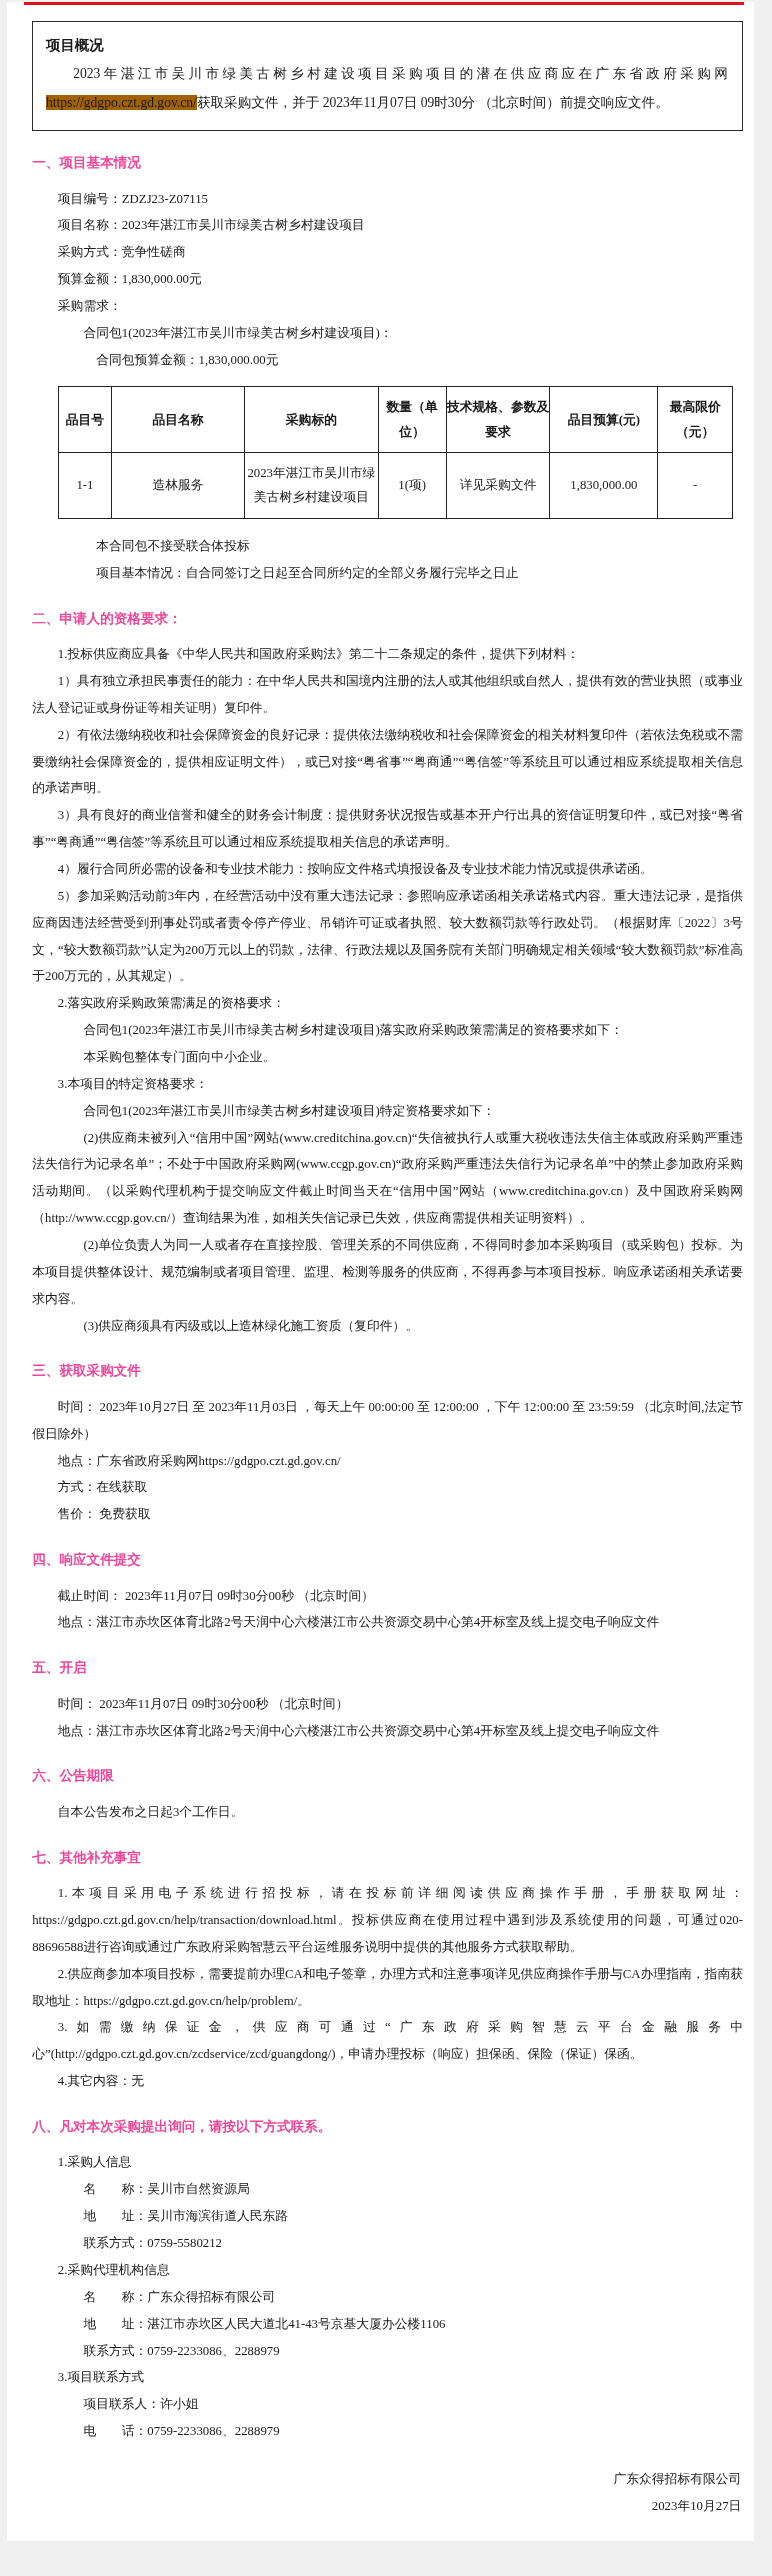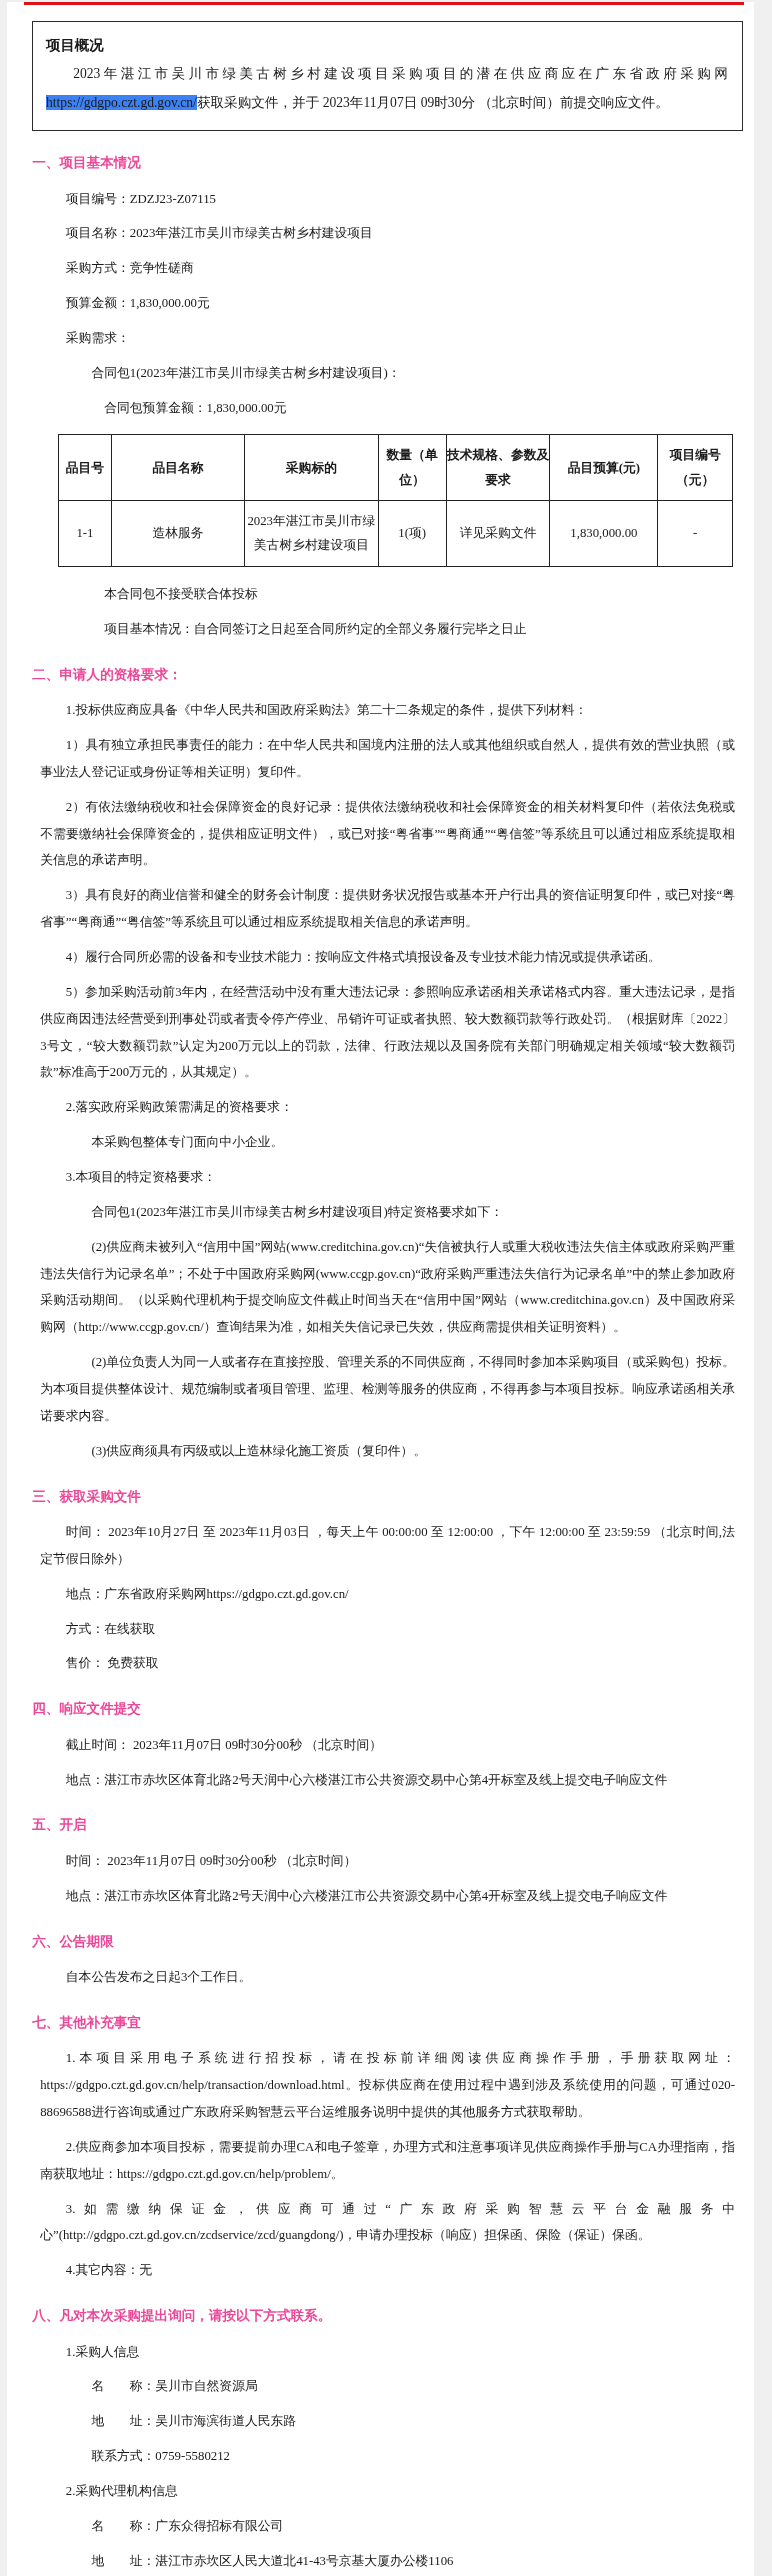--- a/index.html
+++ b/index.html
@@ -38,33 +38,33 @@
     font-weight:bold;
     line-height:1.8;
   }
   .ov-body{
     margin:0;
     font-size:13.6px;
     line-height:2.15;
     text-indent:2em;
     text-align:justify;
   }
-  .hl{background:#3b82f6;}
+  .hl{background:#a16207;}
   .doc{
     padding:0 11.2px 0 25px;
   }
   .doc h2{
     font-size:13.6px;
     font-weight:bold;
     margin:19px 0 9.6px 0;
     line-height:1.9;
     color:#ec4899;
   }
   .doc p{
-    margin:8px;
+    margin:0;
     font-size:12.8px;
     line-height:2.1;
     text-align:justify;
   }
   .ind1{text-indent:2em;}
   .ind2{text-indent:4em;}
   .ind3{text-indent:5em;}
   table.items{
     border-collapse:collapse;
     margin:12.8px 0 14.4px 26px;
@@ -141,21 +141,21 @@
             <col class="col-cap">
         </colgroup>
         <thead>
           <tr>
             <th>品目号</th>
             <th>品目名称</th>
             <th>采购标的</th>
             <th>数量（单位）</th>
             <th>技术规格、参数及要求</th>
             <th>品目预算(元)</th>
-            <th>项目编号（元）</th>
+            <th>最高限价（元）</th>
           </tr>
         </thead>
         <tbody>
           <tr>
             <td>1-1</td>
             <td>造林服务</td>
             <td>2023年湛江市吴川市绿美古树乡村建设项目</td>
             <td>1(项)</td>
             <td>详见采购文件</td>
             <td>1,830,000.00</td>
@@ -168,20 +168,21 @@
       <p class="ind3">项目基本情况：自合同签订之日起至合同所约定的全部义务履行完毕之日止</p>
 
       <h2>二、申请人的资格要求：</h2>
       <p class="ind1">1.投标供应商应具备《中华人民共和国政府采购法》第二十二条规定的条件，提供下列材料：</p>
       <p class="ind1">1）具有独立承担民事责任的能力：在中华人民共和国境内注册的法人或其他组织或自然人，提供有效的营业执照（或事业法人登记证或身份证等相关证明）复印件。</p>
       <p class="ind1">2）有依法缴纳税收和社会保障资金的良好记录：提供依法缴纳税收和社会保障资金的相关材料复印件（若依法免税或不需要缴纳社会保障资金的，提供相应证明文件），或已对接“粤省事”“粤商通”“粤信签”等系统且可以通过相应系统提取相关信息的承诺声明。</p>
       <p class="ind1">3）具有良好的商业信誉和健全的财务会计制度：提供财务状况报告或基本开户行出具的资信证明复印件，或已对接“粤省事”“粤商通”“粤信签”等系统且可以通过相应系统提取相关信息的承诺声明。</p>
       <p class="ind1">4）履行合同所必需的设备和专业技术能力：按响应文件格式填报设备及专业技术能力情况或提供承诺函。</p>
       <p class="ind1">5）参加采购活动前3年内，在经营活动中没有重大违法记录：参照响应承诺函相关承诺格式内容。重大违法记录，是指供应商因违法经营受到刑事处罚或者责令停产停业、吊销许可证或者执照、较大数额罚款等行政处罚。（根据财库〔2022〕3号文，“较大数额罚款”认定为200万元以上的罚款，法律、行政法规以及国务院有关部门明确规定相关领域“较大数额罚款”标准高于200万元的，从其规定）。</p>
       <p class="ind1">2.落实政府采购政策需满足的资格要求：</p>
+      <p class="ind2">合同包1(2023年湛江市吴川市绿美古树乡村建设项目)落实政府采购政策需满足的资格要求如下：</p>
       <p class="ind2">本采购包整体专门面向中小企业。</p>
       <p class="ind1">3.本项目的特定资格要求：</p>
       <p class="ind2">合同包1(2023年湛江市吴川市绿美古树乡村建设项目)特定资格要求如下：</p>
       <p class="ind2">(2)供应商未被列入“信用中国”网站(www.creditchina.gov.cn)“失信被执行人或重大税收违法失信主体或政府采购严重违法失信行为记录名单”；不处于中国政府采购网(www.ccgp.gov.cn)“政府采购严重违法失信行为记录名单”中的禁止参加政府采购活动期间。（以采购代理机构于提交响应文件截止时间当天在“信用中国”网站（www.creditchina.gov.cn）及中国政府采购网（http://www.ccgp.gov.cn/）查询结果为准，如相关失信记录已失效，供应商需提供相关证明资料）。</p>
       <p class="ind2">(2)单位负责人为同一人或者存在直接控股、管理关系的不同供应商，不得同时参加本采购项目（或采购包）投标。为本项目提供整体设计、规范编制或者项目管理、监理、检测等服务的供应商，不得再参与本项目投标。响应承诺函相关承诺要求内容。</p>
       <p class="ind2">(3)供应商须具有丙级或以上造林绿化施工资质（复印件）。</p>
 
       <h2>三、获取采购文件</h2>
       <p class="ind1">时间： 2023年10月27日 至 2023年11月03日 ，每天上午 00:00:00 至 12:00:00 ，下午 12:00:00 至 23:59:59 （北京时间,法定节假日除外）</p>
       <p class="ind1">地点：广东省政府采购网https://gdgpo.czt.gd.gov.cn/</p>

